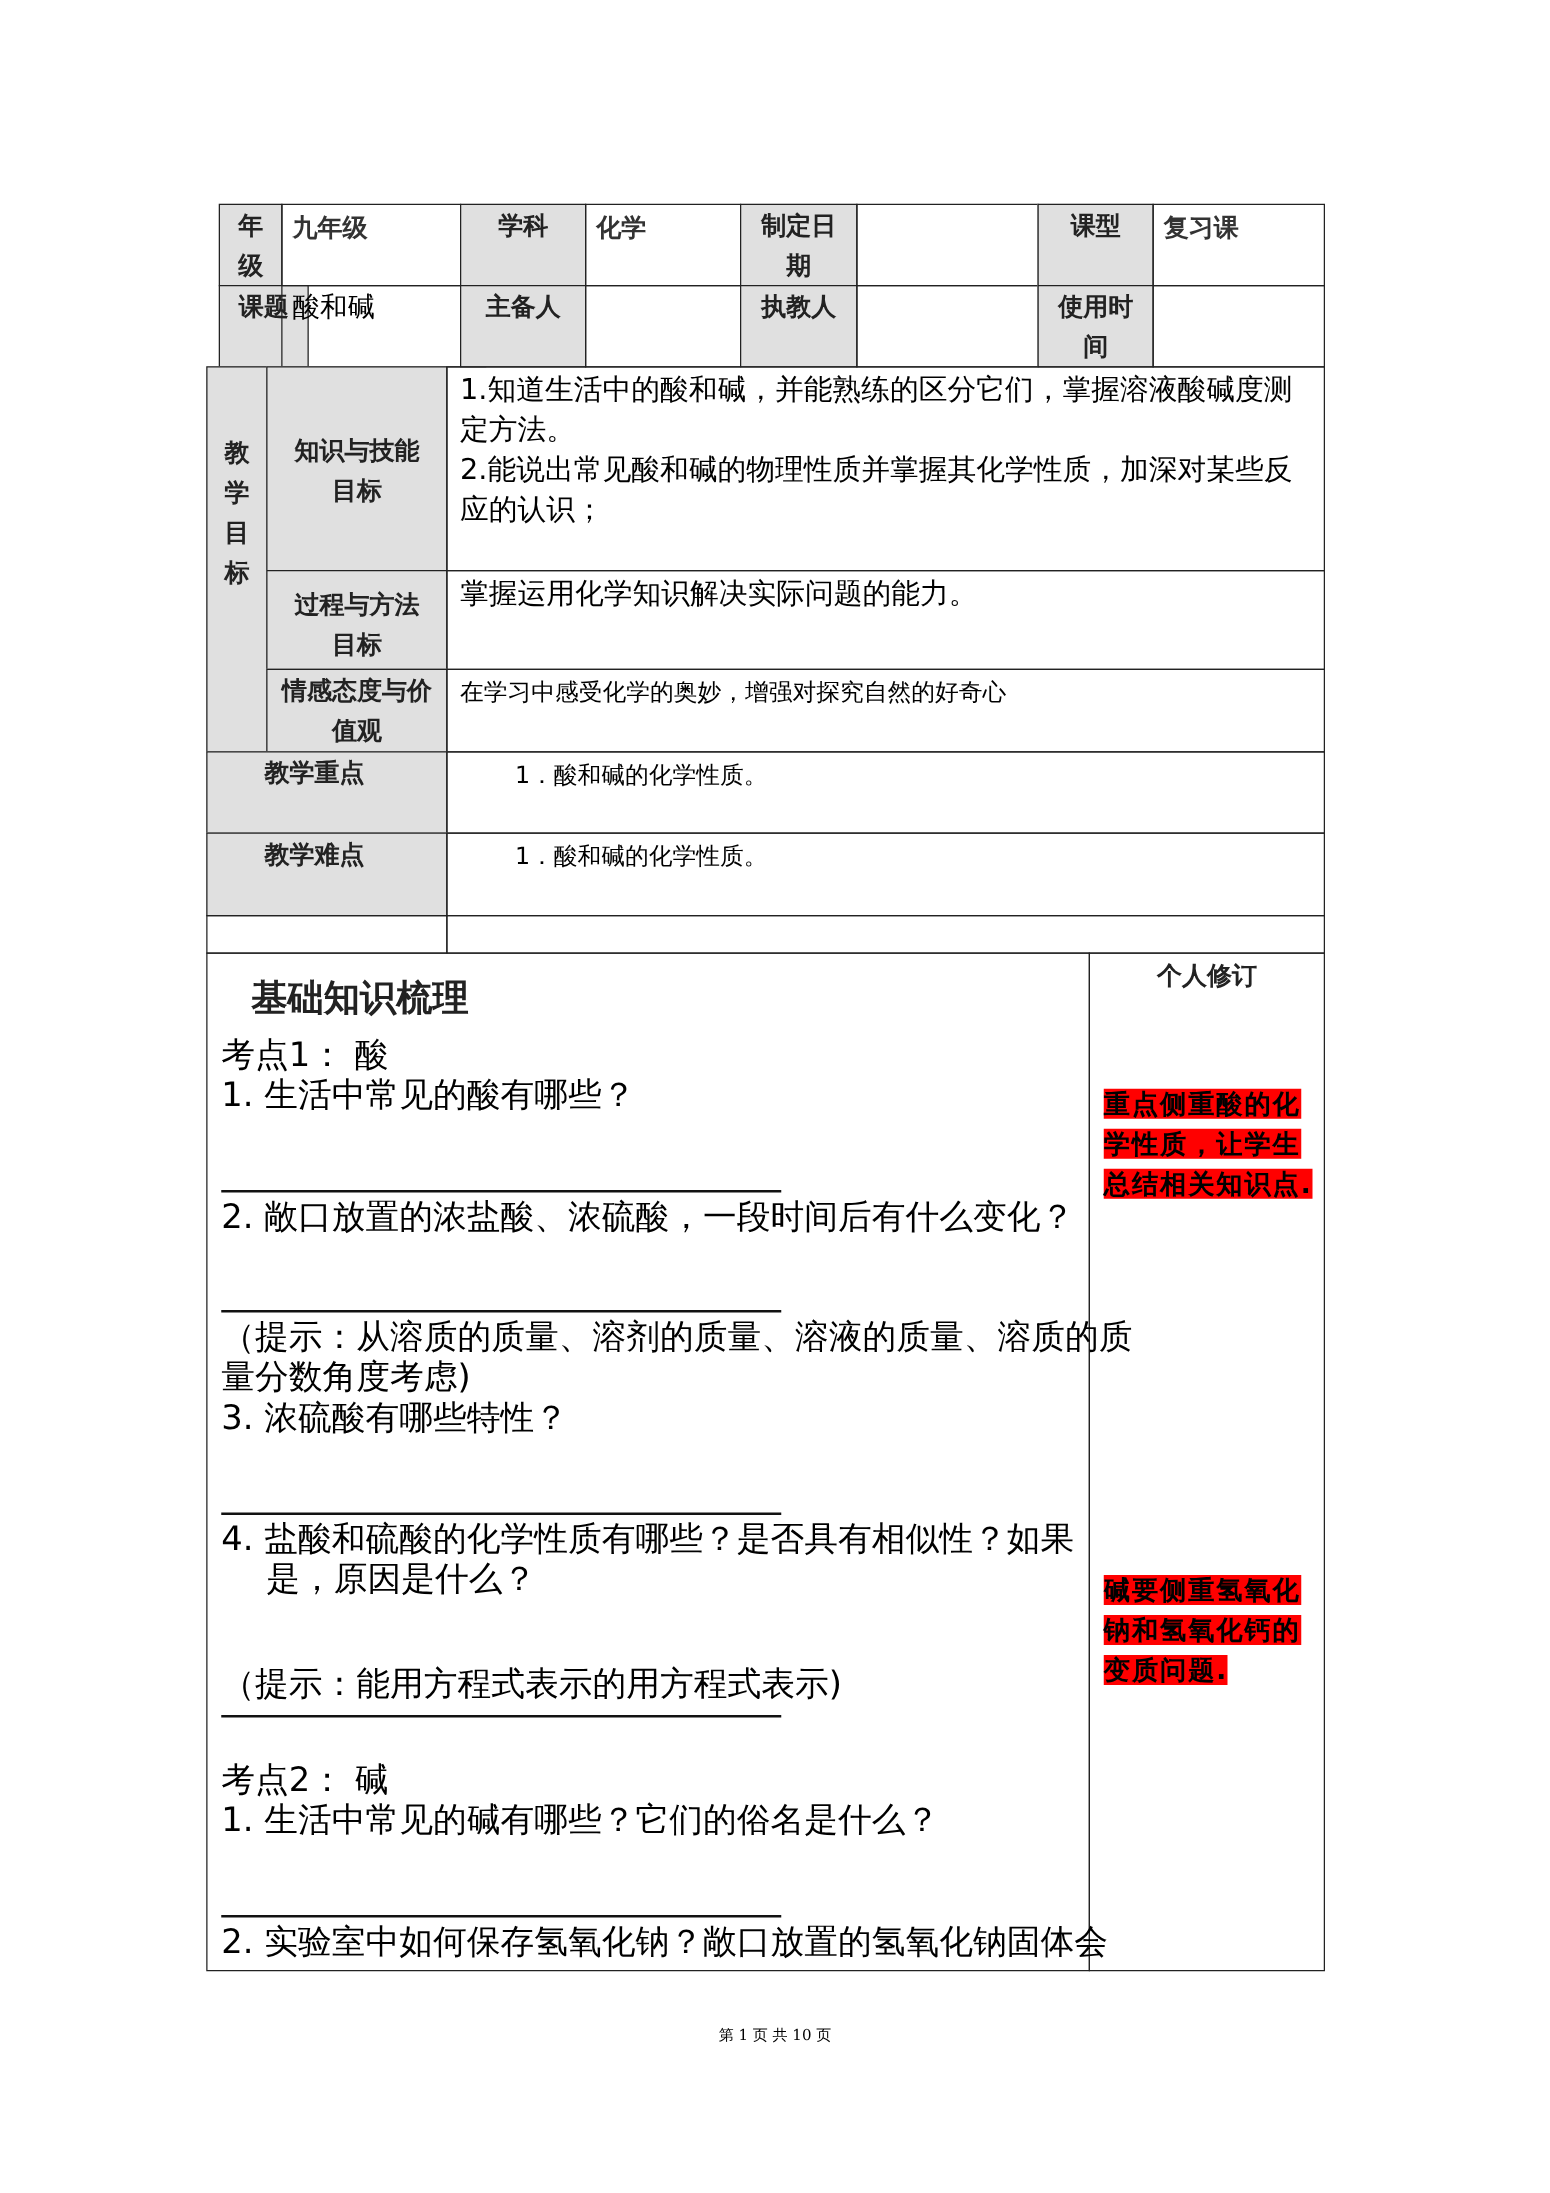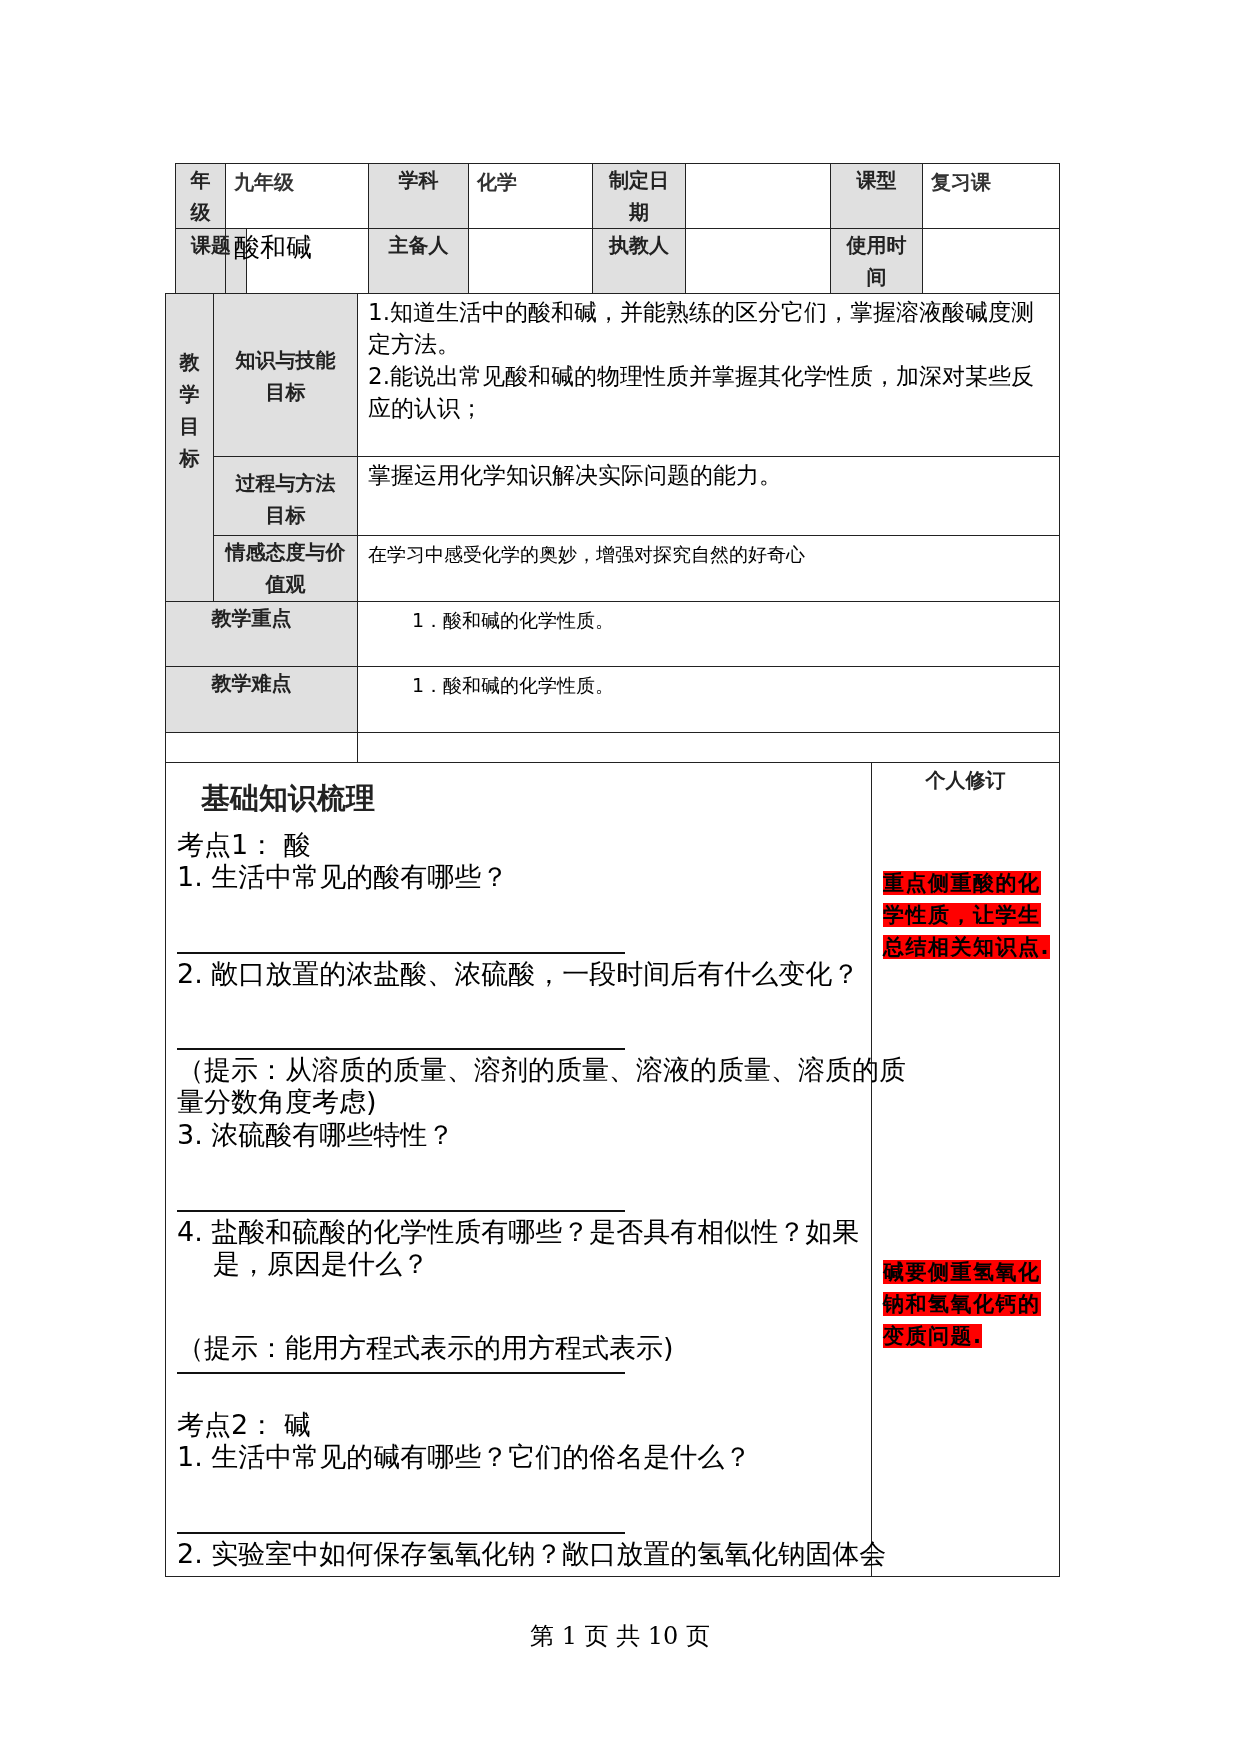--- a/index.html
+++ b/index.html
@@ -8,38 +8,38 @@
   .abs { position:absolute; box-sizing:border-box; }
   .cell { position:absolute; box-sizing:border-box; border:1.5px solid #222; }
   .hdr { background:#e0e0e0; font-weight:bold; text-align:center; color:#222; }
   .sm { font-size:19px; line-height:32px; }
   .lbl { font-size:20px; line-height:32px; }
   .pad { padding:2px 8px; }
   .red { background:#ff0000; color:#000; font-weight:bold; font-size:21px; line-height:32px; letter-spacing:1.5px; }
   .blank-line { position:absolute; height:0; border-top:2px solid #111; }
   .q { position:absolute; left:177px; font-size:27px; line-height:32px; white-space:nowrap; }
   .footer { position:absolute; top:1620px; left:0; width:1240px; text-align:center;
-            font-family:"DejaVu Serif","Liberation Serif",serif; font-size:24px; }
+            font-family:"DejaVu Serif","Liberation Serif",serif; font-size:12px; }
 </style>
 </head>
 <body>
 
 <div>
 
   <div class="cell hdr lbl" style="left:175px;top:163px;width:51px;height:66px;padding:0 10px;">年级</div>
   <div class="cell lbl pad" style="left:225px;top:163px;width:144px;height:66px;font-weight:bold;color:#333;">九年级</div>
   <div class="cell hdr lbl" style="left:368px;top:163px;width:101px;height:66px;">学科</div>
   <div class="cell lbl pad" style="left:468px;top:163px;width:125px;height:66px;font-weight:bold;color:#333;">化学</div>
   <div class="cell hdr lbl" style="left:592px;top:163px;width:94px;height:66px;padding:0 8px;">制定日期</div>
   <div class="cell lbl pad" style="left:685px;top:163px;width:146px;height:66px;"></div>
   <div class="cell hdr lbl" style="left:830px;top:163px;width:93px;height:66px;">课型</div>
   <div class="cell lbl pad" style="left:922px;top:163px;width:138px;height:66px;font-weight:bold;color:#333;">复习课</div>
 
   <div class="cell hdr lbl" style="left:175px;top:228px;width:72px;height:66px;padding:0 10px;">课题</div>
-  <div class="cell lbl pad" style="left:225px;top:228px;width:164px;height:66px;font-size:26px;">酸和碱</div>
+  <div class="cell lbl pad" style="left:225px;top:228px;width:164px;height:66px;font-size:22px;">酸和碱</div>
   <div class="cell hdr lbl" style="left:368px;top:228px;width:101px;height:66px;">主备人</div>
   <div class="cell lbl pad" style="left:468px;top:228px;width:125px;height:66px;"></div>
   <div class="cell hdr lbl" style="left:592px;top:228px;width:94px;height:66px;padding:0 8px;text-align:center;">执教人</div>
   <div class="cell lbl pad" style="left:685px;top:228px;width:146px;height:66px;"></div>
   <div class="cell hdr lbl" style="left:830px;top:228px;width:93px;height:66px;padding:0 10px;">使用时间</div>
   <div class="cell lbl pad" style="left:922px;top:228px;width:138px;height:66px;"></div>
 </div>
 
 <div>
   <div class="cell hdr lbl" style="left:165px;top:293px;width:49px;height:309px;padding:52px 13px 0;">教学目标</div>

